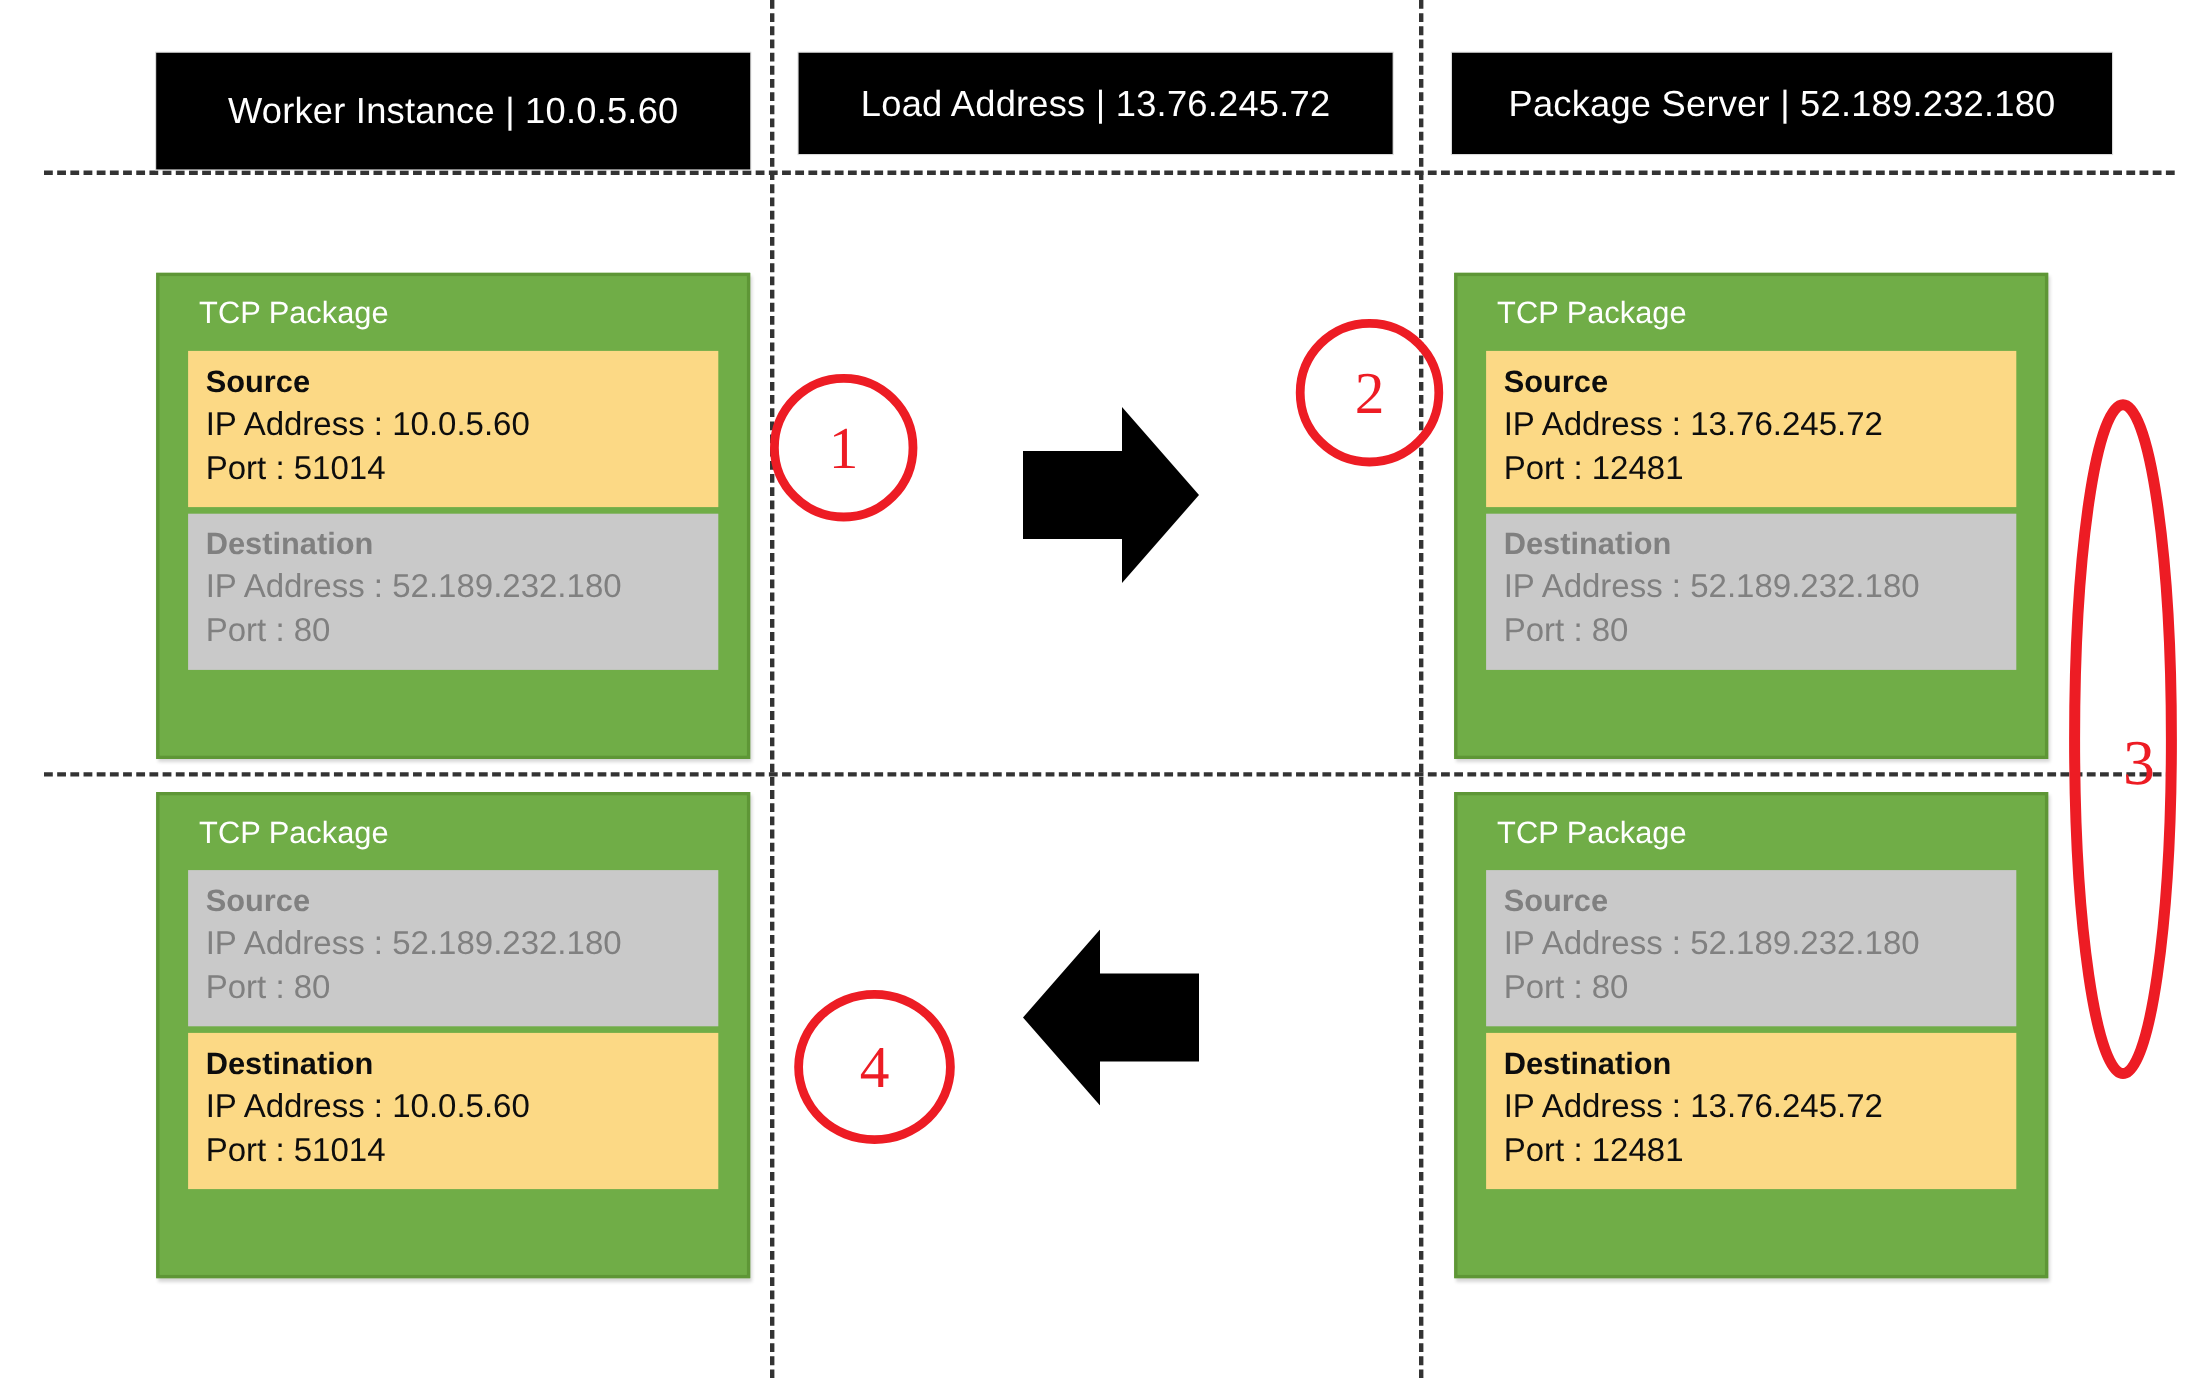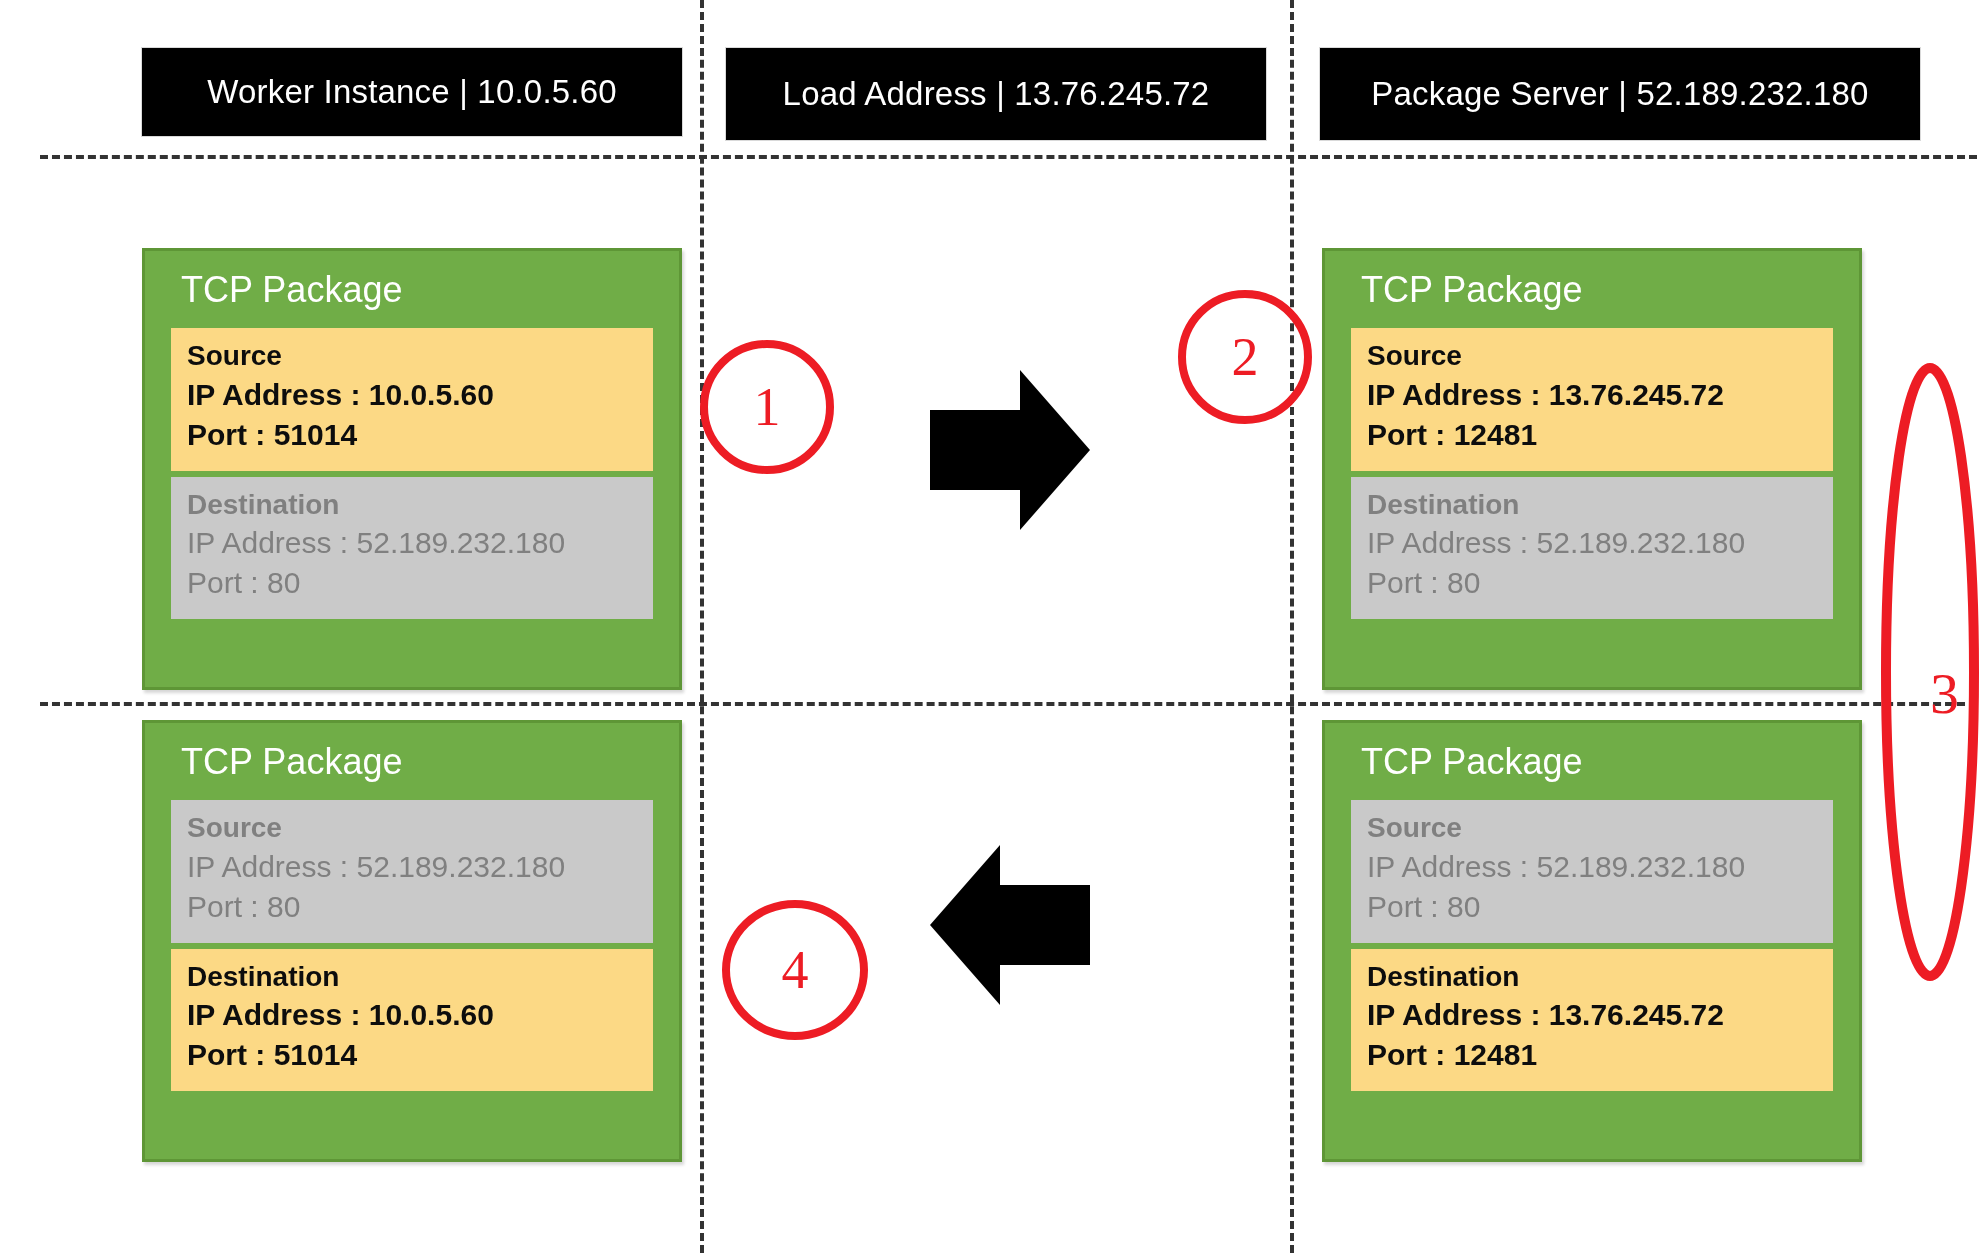--- a/index.html
+++ b/index.html
@@ -16,28 +16,28 @@
   
   .hdr{position:absolute;background:#000000;color:#ffffff;
        display:flex;align-items:center;justify-content:center;
        font-size:33px;letter-spacing:.2px;white-space:nowrap;
        box-shadow:0 0 0 1px #d9d9d9;}
 
   
   .pkg{position:absolute;background:#70AD47;border:3px solid #5E9636;
        box-sizing:border-box;padding:14px 26px 22px 26px;
        box-shadow:2px 3px 3px rgba(0,0,0,.16);}
-  .pkg-title{color:#ffffff;font-size:36px;line-height:1.15;
+  .pkg-title{color:#ffffff;font-size:28px;line-height:1.15;
              margin:4px 0 18px 10px;font-weight:400;}
   .blk{box-sizing:border-box;padding:10px 0 16px 16px;}
   .blk.active{background:#FCD985;color:#0d0d0d;}
   .blk.passive{background:#C9C9C9;color:#808080;}
   .blk .lbl{font-size:28px;font-weight:bold;line-height:1.32;}
   .blk .row{font-size:30px;line-height:1.32;white-space:nowrap;}
-  .blk.active .row{font-weight:bold;}
+  .blk.active .row{font-weight:normal;}
   .spacer{height:6px;}
 
   
   .marker{position:absolute;border:8px solid #ED1C24;border-radius:50%;
           background:transparent;display:flex;align-items:center;
           justify-content:center;color:#ED1C24;font-size:54px;
           font-family:"Liberation Serif","DejaVu Serif",serif;}
   .marker-label{position:absolute;color:#ED1C24;font-size:58px;
                 font-family:"Liberation Serif","DejaVu Serif",serif;}
 
@@ -47,21 +47,21 @@
 </head>
 <body>
 
 <div id="stage">
 
   <div class="vdash" style="left:700px;"></div>
   <div class="vdash" style="left:1290px;"></div>
   <div class="hdash" style="top:155px;"></div>
   <div class="hdash" style="top:702px;"></div>
 
-  <div class="hdr" style="left:142px;top:48px;width:540px;height:88px;">Worker Instance | 10.0.5.60</div>
+  <div class="hdr" style="left:142px;top:48px;width:540px;height:106px;">Worker Instance | 10.0.5.60</div>
   <div class="hdr" style="left:726px;top:48px;width:540px;height:92px;">Load Address | 13.76.245.72</div>
   <div class="hdr" style="left:1320px;top:48px;width:600px;height:92px;">Package Server | 52.189.232.180</div>
 
   <div class="pkg" style="left:142px;top:248px;width:540px;height:442px;">
     <div class="pkg-title">TCP Package</div>
     <div class="blk active">
       <div class="lbl">Source</div>
       <div class="row">IP Address : 10.0.5.60</div>
       <div class="row">Port :  51014</div>
     </div>

